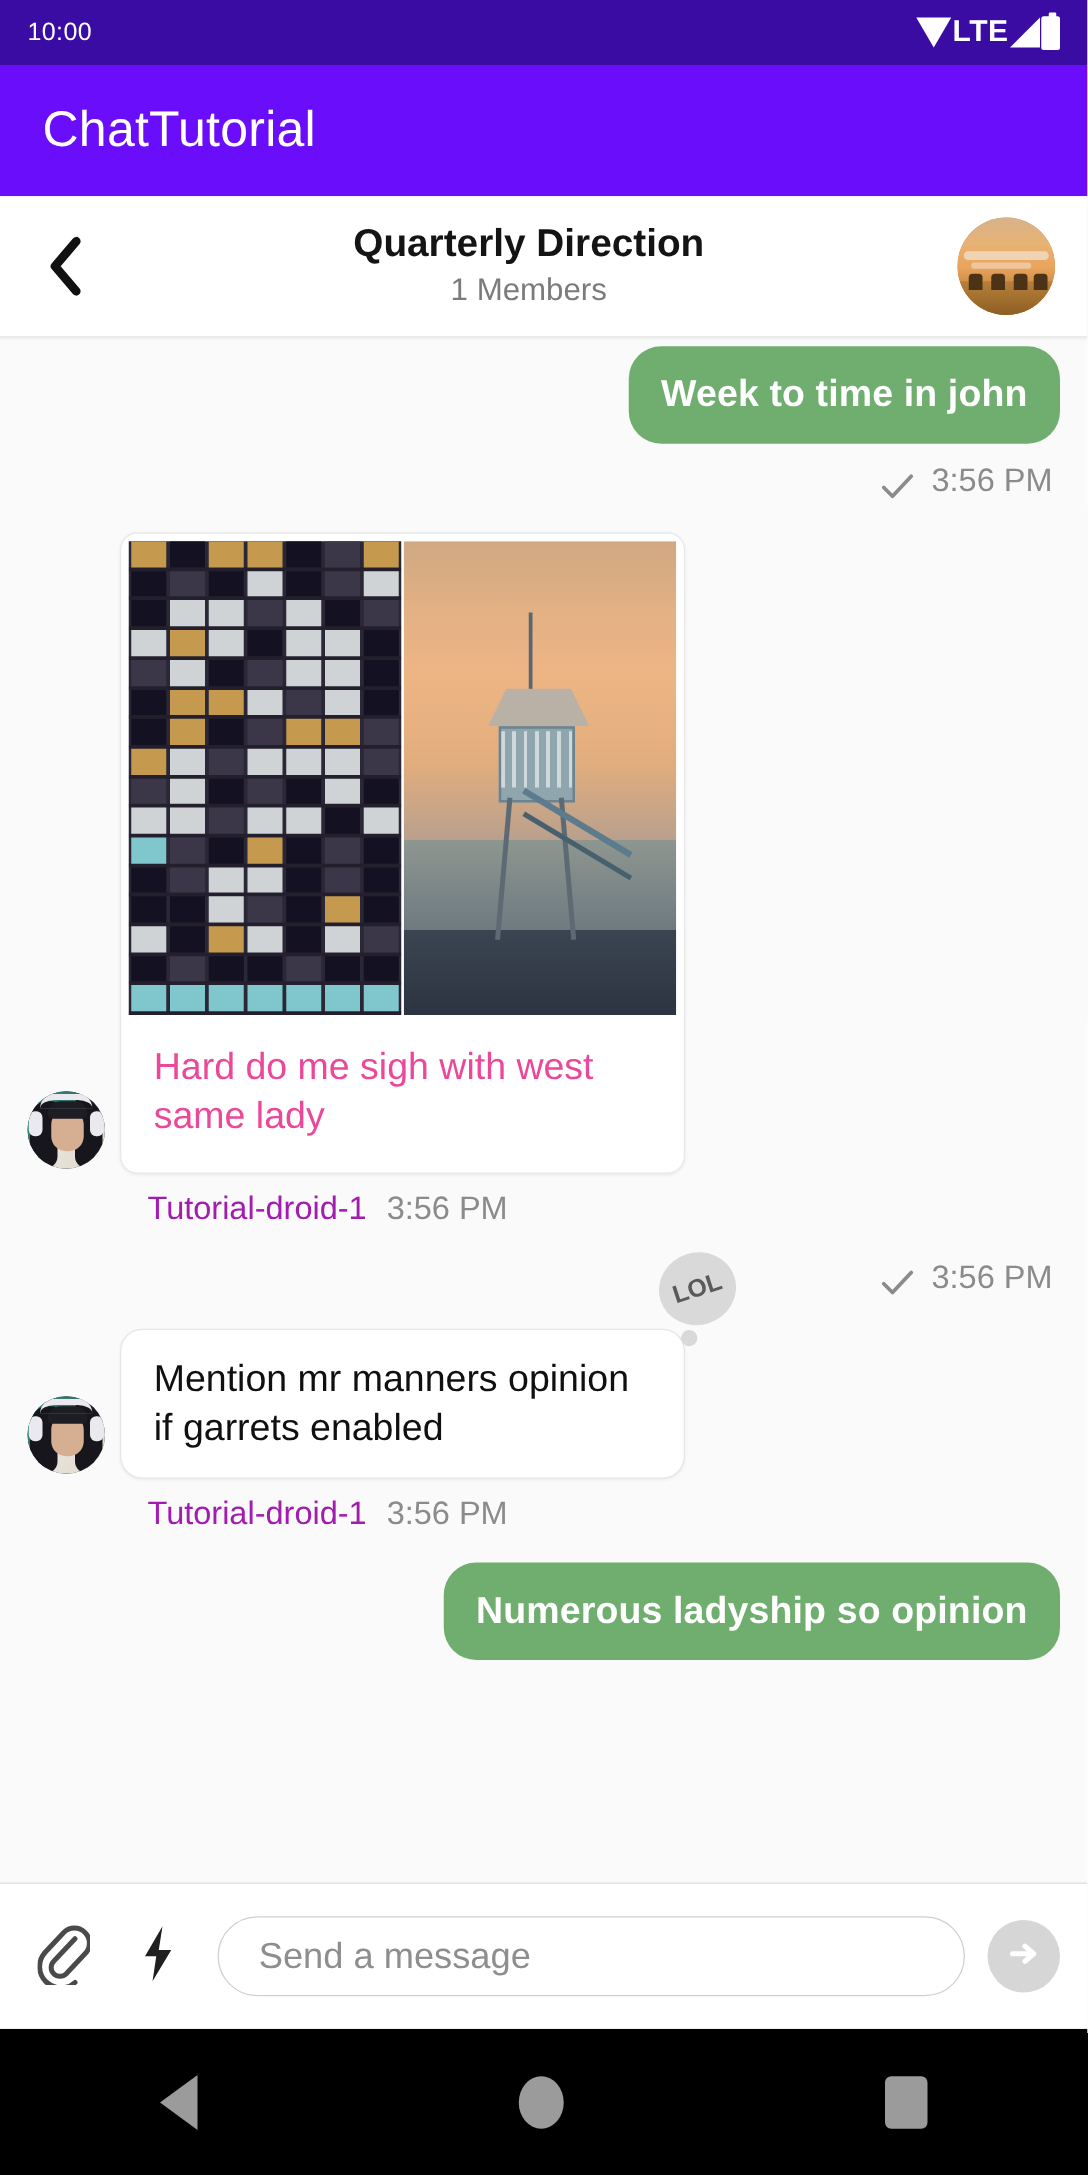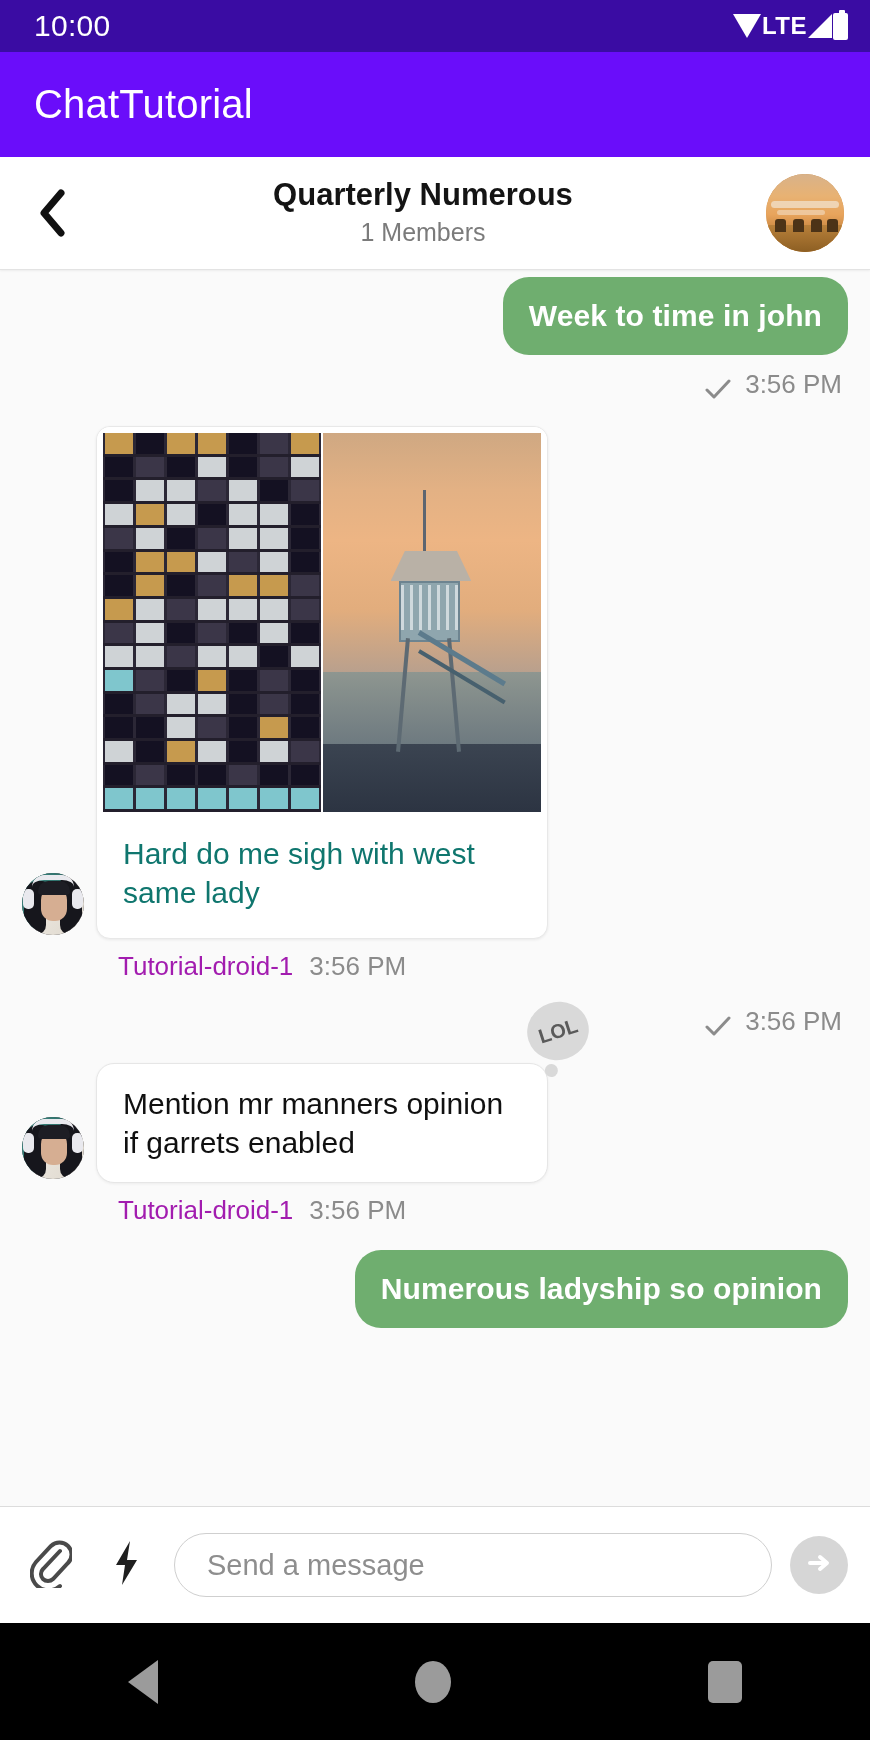--- a/index.html
+++ b/index.html
@@ -10,21 +10,21 @@
     overflow: hidden;
   }
   .phone { position: relative; width: 870px; height: 1740px; display: flex; flex-direction: column; background:#fafafa; }
 
   
   .status-bar {
     height: 52px; background: #3a0ca3;
     display: flex; align-items: center; justify-content: space-between;
     padding: 0 22px; color: #fff; flex: 0 0 52px;
   }
-  .status-clock { font-size: 30px; letter-spacing: .3px; margin-left: 12px; }
+  .status-clock { font-size: 20px; letter-spacing: .3px; }
   .status-icons { display: flex; align-items: center; }
   .ico-wifi { width: 30px; height: 26px; }
   .ico-lte { font-size: 24px; font-weight: 600; letter-spacing: .5px; }
   .ico-signal { width: 26px; height: 26px; }
   .ico-batt { width: 15px; height: 27px; border: 3px solid #fff; border-radius: 2px; background: #fff; position: relative; }
   .ico-batt:before { content:""; position:absolute; top:-6px; left:3px; width:6px; height:4px; background:#fff; border-radius:1px; }
 
   
   .app-bar {
     height: 105px; background: #6a0dfa; flex: 0 0 105px;
@@ -119,21 +119,21 @@
   .tw-mast { position:absolute; left:46%; top:15%; width:3px; height:24%; background:#5d6570; }
   .tw-roof { position:absolute; left:31%; top:31%; width:37%; height:8%; background:#b9b1a6; clip-path: polygon(0 100%, 18% 0, 82% 0, 100% 100%); }
   .tw-hut { position:absolute; left:35%; top:39%; width:28%; height:16%; background:#8fa6ae; border:2px solid #6d8490; }
   .tw-rail { position:absolute; left:36%; top:40%; width:26%; height:12%; background: repeating-linear-gradient(90deg,#cfd9dd 0 3px, transparent 3px 9px); }
   .tw-legL { position:absolute; left:36%; top:54%; width:4px; height:30%; background:#5d6a73; transform: rotate(5deg); }
   .tw-legR { position:absolute; left:59%; top:54%; width:4px; height:30%; background:#5d6a73; transform: rotate(-5deg); }
   .tw-ramp { position:absolute; left:44%; top:52%; width:46%; height:5px; background:#5c7b8c; transform-origin: left center; transform: rotate(31deg); }
   .tw-ramp2 { position:absolute; left:44%; top:57%; width:46%; height:4px; background:#47606e; transform-origin: left center; transform: rotate(31deg); }
 
   .card-text {
-    padding: 22px 26px 26px 26px; font-size: 30px; color: #0f766e;
+    padding: 22px 26px 26px 26px; font-size: 30px; color: #ec4899;
     line-height: 1.3; font-weight: 400;
   }
   .meta-in {
     display: flex; align-items: center; gap: 16px;
     margin: 12px 0 24px 96px; font-size: 26px;
   }
   .meta-name { color: #a21caf; }
   .meta-time { color: #8b8b8b; }
 
   .bubble-in {
@@ -209,21 +209,21 @@
 
   <div class="chat-header">
     <div class="back-btn">
       <span>
         <svg width="30" height="48" viewBox="0 0 30 48">
             <polyline points="23,4 6,24 23,44" fill="none" stroke="#111" stroke-width="7" stroke-linecap="round" stroke-linejoin="round"></polyline>
           </svg>
       </span>
     </div>
     <div class="header-center">
-      <div class="header-title">Quarterly Numerous</div>
+      <div class="header-title">Quarterly Direction</div>
       <div class="header-sub">1 Members</div>
     </div>
     <div class="header-avatar">
       <span class="hav-sky"></span>
       <span class="hav-cloud"></span>
       <span class="hav-cloud b"></span>
       <span class="hav-ground"></span>
       <span class="hav-bush" style="left:12%"></span>
       <span class="hav-bush" style="left:34%"></span>
       <span class="hav-bush" style="left:58%"></span>

